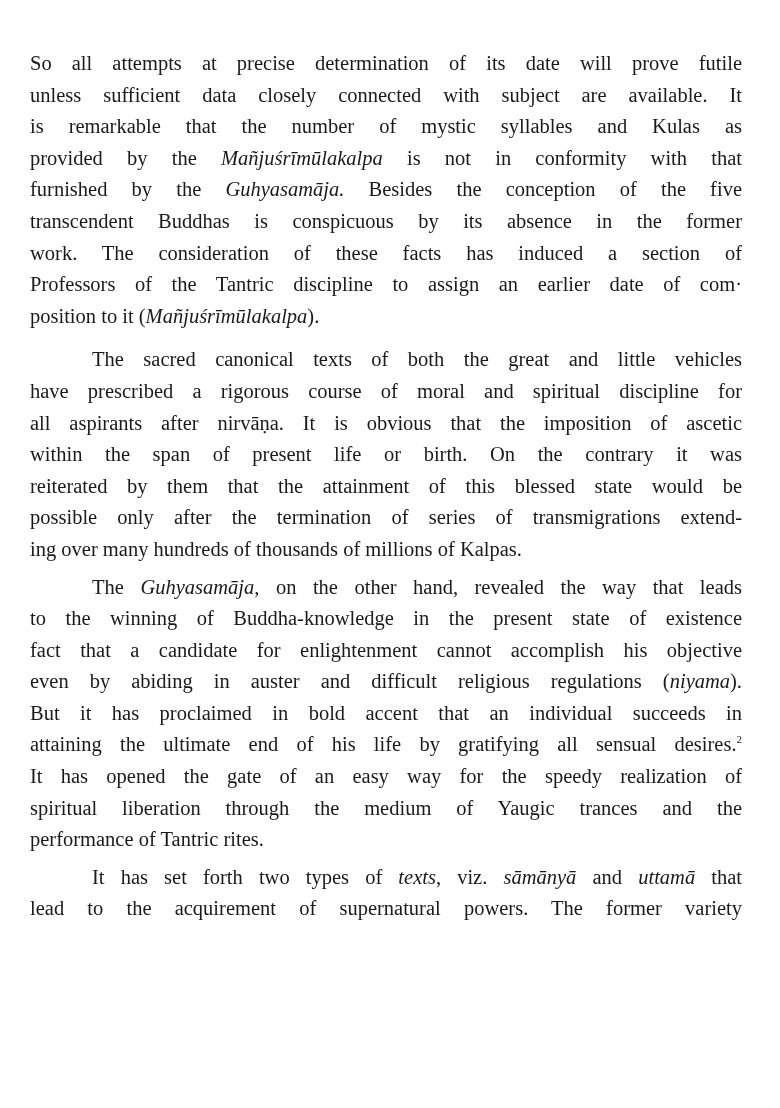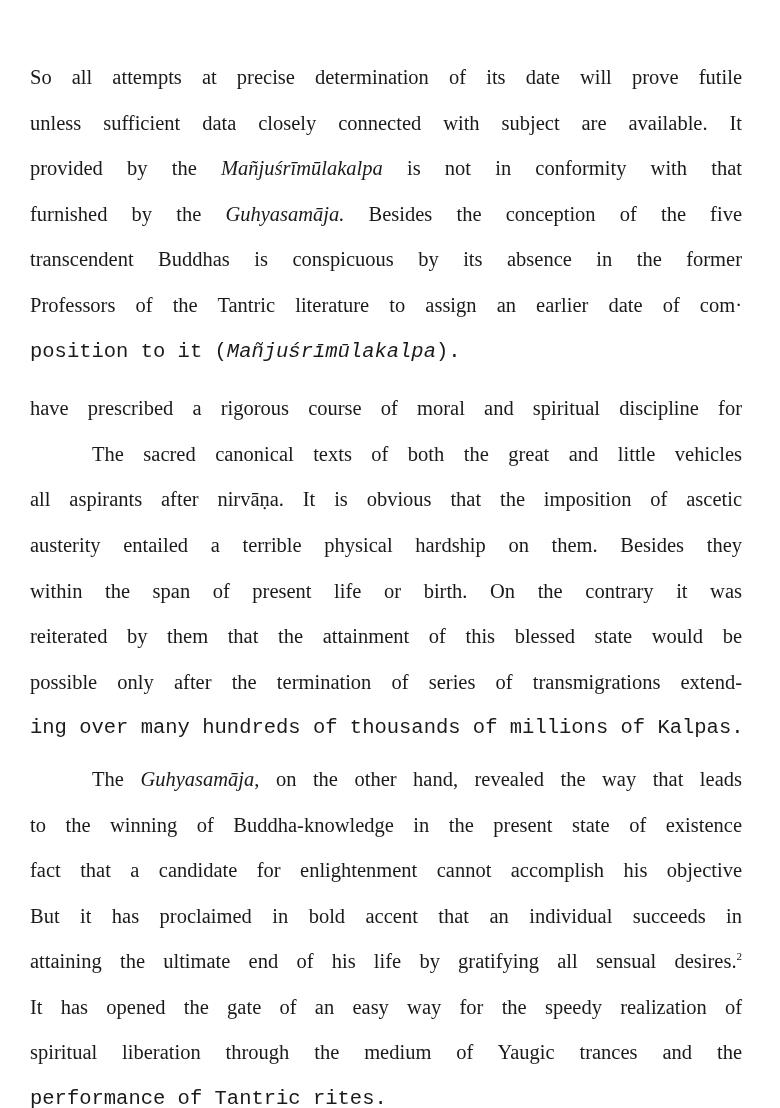--- a/index.html
+++ b/index.html
@@ -22,25 +22,23 @@
       font-size: 20.5px;
       color: #1a1a1a;
       line-height: 31.6px;
     }
     .line {
       display: block;
       height: 31.6px;
       white-space: nowrap;
       text-align: justify;
       text-align-last: justify;
-      margin-top: 14px;
     }
     .line.last {
       text-align-last: left;
-      font-family: Liberation Mono, monospace;
     }
     .indent {
       padding-left: 62px;
     }
     .para-gap {
       height: 12px;
     }
     .para-gap-small {
       height: 6px;
     }
@@ -53,45 +51,48 @@
       vertical-align: super;
     }
   </style>
 </head>
 <body>
 
 <div class="page" id="page">
     <div class="paragraph">
       <span class="line"><span>So all attempts at precise determination of its date will prove futile</span></span>
       <span class="line"><span>unless sufficient data closely connected with subject are available. It</span></span>
+      <span class="line"><span>is remarkable that the number of mystic syllables and Kulas as</span></span>
       <span class="line"><span>provided by the </span><i>Mañjuśrīmūlakalpa</i><span> is not in conformity with that</span></span>
       <span class="line"><span>furnished by the </span><i>Guhyasamāja.</i><span> Besides the conception of the five</span></span>
       <span class="line"><span>transcendent Buddhas is conspicuous by its absence in the former</span></span>
-      <span class="line"><span>Professors of the Tantric literature to assign an earlier date of com·</span></span>
+      <span class="line"><span>work. The consideration of these facts has induced a section of</span></span>
+      <span class="line"><span>Professors of the Tantric discipline to assign an earlier date of com·</span></span>
       <span class="line last"><span>position to it (</span><i>Mañjuśrīmūlakalpa</i><span>).</span></span>
     </div>
     <div class="para-gap"></div>
     <div class="paragraph">
+      <span class="line indent"><span>The sacred canonical texts of both the great and little vehicles</span></span>
       <span class="line"><span>have prescribed a rigorous course of moral and spiritual discipline for</span></span>
-      <span class="line indent"><span>The sacred canonical texts of both the great and little vehicles</span></span>
       <span class="line"><span>all aspirants after nirvāṇa. It is obvious that the imposition of ascetic</span></span>
-      <span class="line"><span>austerity entailed a terrible physical hardship on them. Besides they</span></span>
       <span class="line"><span>within the span of present life or birth. On the contrary it was</span></span>
       <span class="line"><span>reiterated by them that the attainment of this blessed state would be</span></span>
       <span class="line"><span>possible only after the termination of series of transmigrations extend-</span></span>
       <span class="line last"><span>ing over many hundreds of thousands of millions of Kalpas.</span></span>
     </div>
     <div class="para-gap-small"></div>
     <div class="paragraph">
       <span class="line indent"><span>The </span><i>Guhyasamāja</i><span>, on the other hand, revealed the way that leads</span></span>
       <span class="line"><span>to the winning of Buddha-knowledge in the present state of existence</span></span>
       <span class="line"><span>fact that a candidate for enlightenment cannot accomplish his objective</span></span>
+      <span class="line"><span>even by abiding in auster and difficult religious regulations (</span><i>niyama</i><span>).</span></span>
       <span class="line"><span>But it has proclaimed in bold accent that an individual succeeds in</span></span>
       <span class="line"><span>attaining the ultimate end of his life by gratifying all sensual desires.</span><sup>2</sup></span>
       <span class="line"><span>It has opened the gate of an easy way for the speedy realization of</span></span>
       <span class="line"><span>spiritual liberation through the medium of Yaugic trances and the</span></span>
       <span class="line last"><span>performance of Tantric rites.</span></span>
     </div>
     <div class="para-gap-small"></div>
     <div class="paragraph">
       <span class="line indent"><span>It has set forth two types of </span><i>texts</i><span>, viz. </span><i>sāmānyā</i><span> and </span><i>uttamā</i><span> that</span></span>
+      <span class="line"><span>lead to the acquirement of supernatural powers. The former variety</span></span>
     </div>
   </div>
 
 </body></html>

